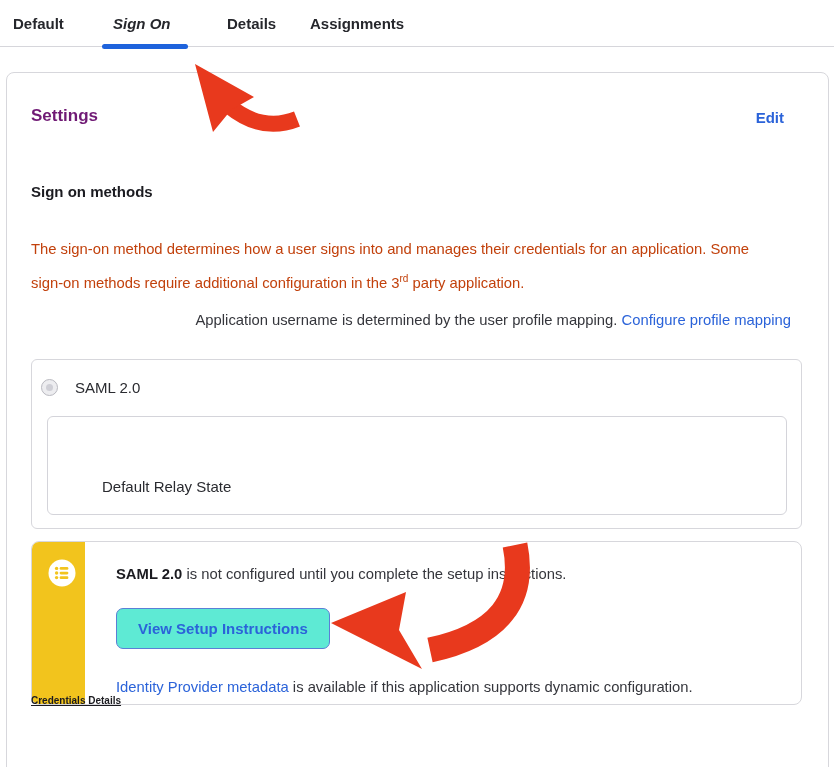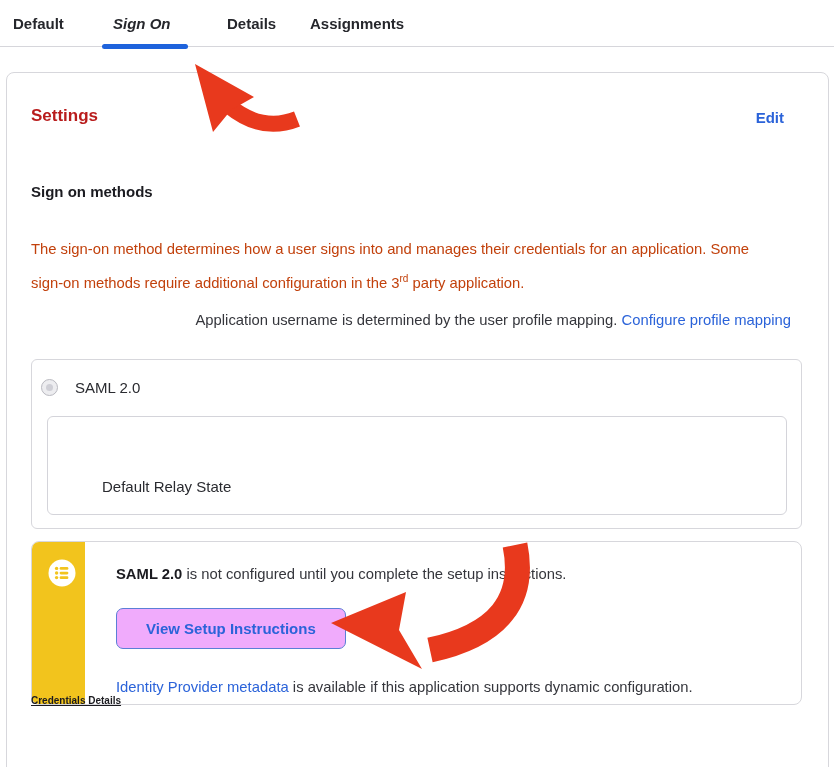--- a/index.html
+++ b/index.html
@@ -15,21 +15,21 @@
   .tab-signon  { left:113px;font-style:italic; }
   .tab-import  { left:227px; }
   .tab-assignments { left:310px; }
   .tab.active::after { content:""; position:absolute; left:-11px; right:-17px;
     bottom:-3px; height:5px; background:var(--underline-blue,#1e63dc); border-radius:2.5px; }
 
   
   .card { position:absolute; top:72px; left:6px; width:823px; height:710px;
     background:#fff; border:1px solid #d7d7dc; border-radius:8px; }
   .card-title { position:absolute; top:33px; left:24px; font-size:17px;
-    font-weight:700; color:#b91c1c; }
+    font-weight:700; color:#701a75; }
   .edit-link { position:absolute; top:36px; right:44px; font-size:15px;
     font-weight:700; color:var(--accent-blue,#2b63d9); cursor:pointer; }
 
   .section-heading { position:absolute; left:24px; font-size:15px; font-weight:700; color:#1b1b20; }
   .h-signon { top:110px; }
   .h-credentials { top:622px; font-size:10px;text-decoration:underline; }
 
   .desc { position:absolute; top:162px; left:24px; width:720px;
     font-size:14.8px; line-height:29px; color:#c2410c; }
   .desc sup { font-size:10px; }
@@ -55,21 +55,21 @@
     border:1px solid #d7d7dc; border-radius:8px; background:#fff; display:flex; }
   .warning-stripe { width:53px; flex:none; background:var(--warning-yellow,#F2C41D);
     border-radius:7px 0 0 7px; display:flex; justify-content:center;
     align-items:flex-start; padding-top:17px; }
   .warning-stripe svg { margin-left:6px; }
   .icon-glyph { fill:var(--warning-yellow,#F2C41D); }
   .warning-content { padding:20px 8px 0 31px; font-size:14.8px; color:#35363c; }
   .warning-line1 { line-height:24px; white-space:nowrap; }
   .warning-line1 b { color:#1b1b20; }
   .setup-btn { margin-top:22px; display:inline-block; height:41px; line-height:39px;
-    padding:0 29px; border:1px solid #5b7fd6; border-radius:7px; background:#f0abfc;
+    padding:0 21px; border:1px solid #5b7fd6; border-radius:7px; background:#5eead4;
     color:var(--accent-blue,#2b63d9); font-weight:700; font-size:15px; cursor:pointer;
     font-family:"Liberation Sans", sans-serif; }
   .metadata-line { margin-top:26px; line-height:24px; white-space:nowrap; }
 
   
   .arrows { position:absolute; top:0; left:0; width:834px; height:767px;
     pointer-events:none; z-index:10; }
   .arrow-fill { fill:var(--annotation-red,#E8391D); }
   .arrow-stroke { stroke:var(--annotation-red,#E8391D); fill:none; }
 </style>

